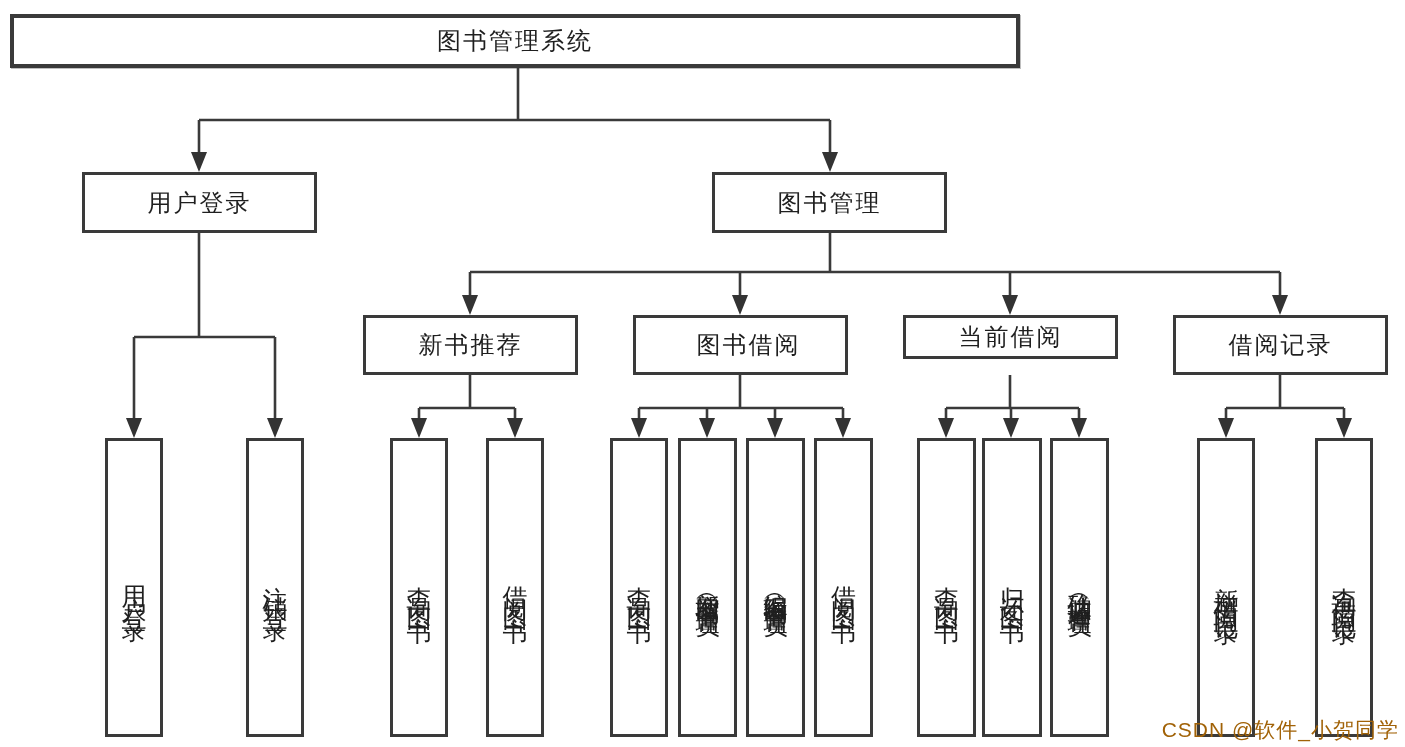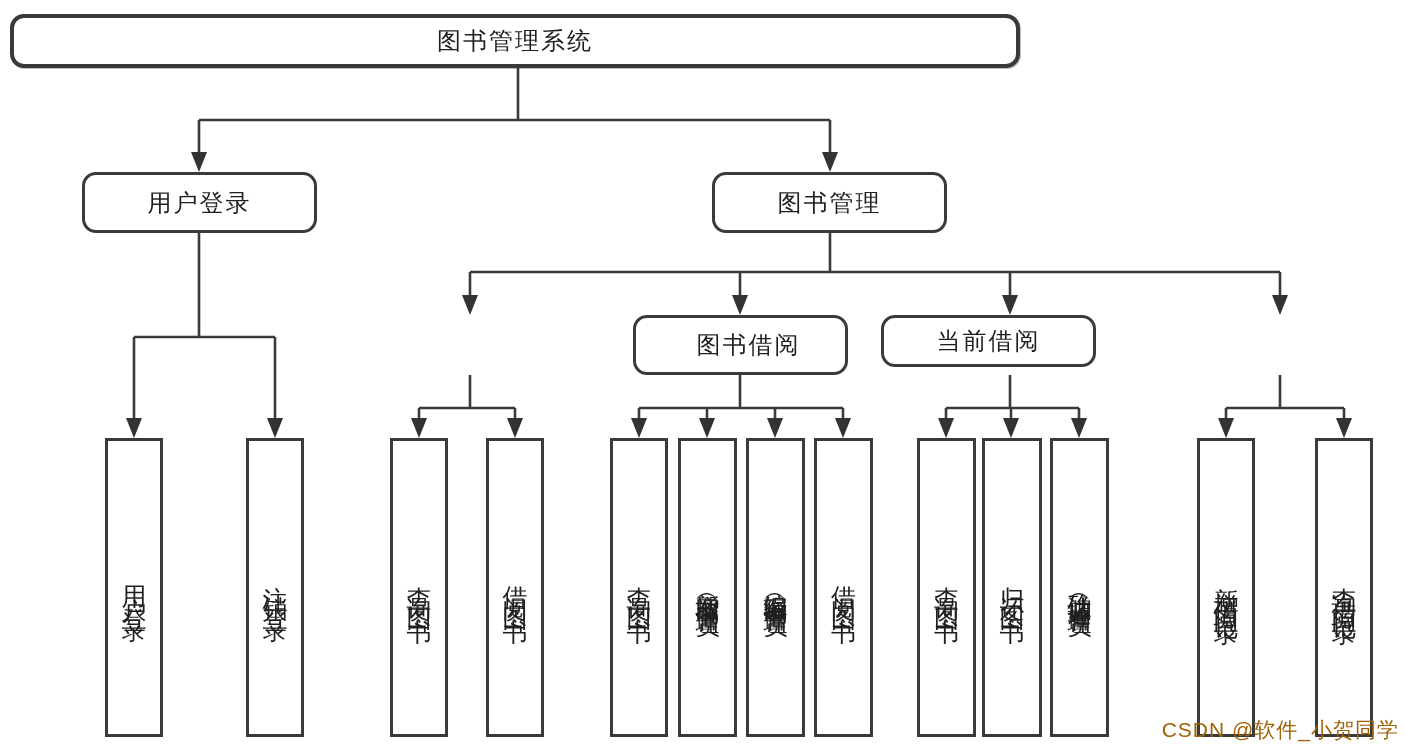--- a/index.html
+++ b/index.html
@@ -16,21 +16,21 @@
     box-sizing:border-box;
     background:#ffffff;
     border:3px solid #3a3a3a;
     display:flex;align-items:center;justify-content:center;
     color:#1f1f1f;
     z-index:1;
     text-align:center;
     white-space:nowrap;
   }
   .root{border-width:4px;box-shadow:1px 1px 0 rgba(0,0,0,0.25);}
-  .h{font-size:24px;letter-spacing:2px;border-radius:14px;}
+  .h{font-size:24px;letter-spacing:2px;}
   .v{
     writing-mode:vertical-rl;
     text-orientation:mixed;
     font-size:25px;
     line-height:1;
   }
   .vs{letter-spacing:11px;}   
   .vm{letter-spacing:7px;}    
   .vl{font-size:24px;letter-spacing:3px;} 
   .watermark{
@@ -89,22 +89,24 @@
       <path d="M1226 408 V432" marker-end="url(#ah)"></path>
       <path d="M1344 408 V432" marker-end="url(#ah)"></path>
     </g>
   </svg>
 
   <div class="box root h" style="left:10px;top:14px;width:1010px;height:54px;">图书管理系统</div>
 
   <div class="box h" style="left:82px;top:172px;width:235px;height:61px;">用户登录</div>
   <div class="box h" style="left:712px;top:172px;width:235px;height:61px;">图书管理</div>
 
+  <div class="box h" style="left:363px;top:315px;width:215px;height:60px;">新书推荐</div>
   <div class="box h" style="left:633px;top:315px;width:215px;height:60px;padding-left:16px;">图书借阅</div>
-  <div class="box h" style="left:881px;top:315px;width:215px;height:52px;">当前借阅</div>
+  <div class="box h" style="left:903px;top:315px;width:215px;height:44px;">当前借阅</div>
+  <div class="box h" style="left:1173px;top:315px;width:215px;height:60px;">借阅记录</div>
 
   <div class="box v vs" style="left:105px;top:438px;width:58px;height:299px;">用户登录</div>
   <div class="box v vs" style="left:246px;top:438px;width:58px;height:299px;">注销登录</div>
 
   <div class="box v vs" style="left:390px;top:438px;width:58px;height:299px;">查询图书</div>
   <div class="box v vs" style="left:486px;top:438px;width:58px;height:299px;">借阅图书</div>
 
   <div class="box v vs" style="left:610px;top:438px;width:58px;height:299px;">查询图书</div>
   <div class="box v vl" style="left:678px;top:438px;width:59px;height:299px;">新增图书（管理员）</div>
   <div class="box v vl" style="left:746px;top:438px;width:59px;height:299px;">编辑图书（管理员）</div>

